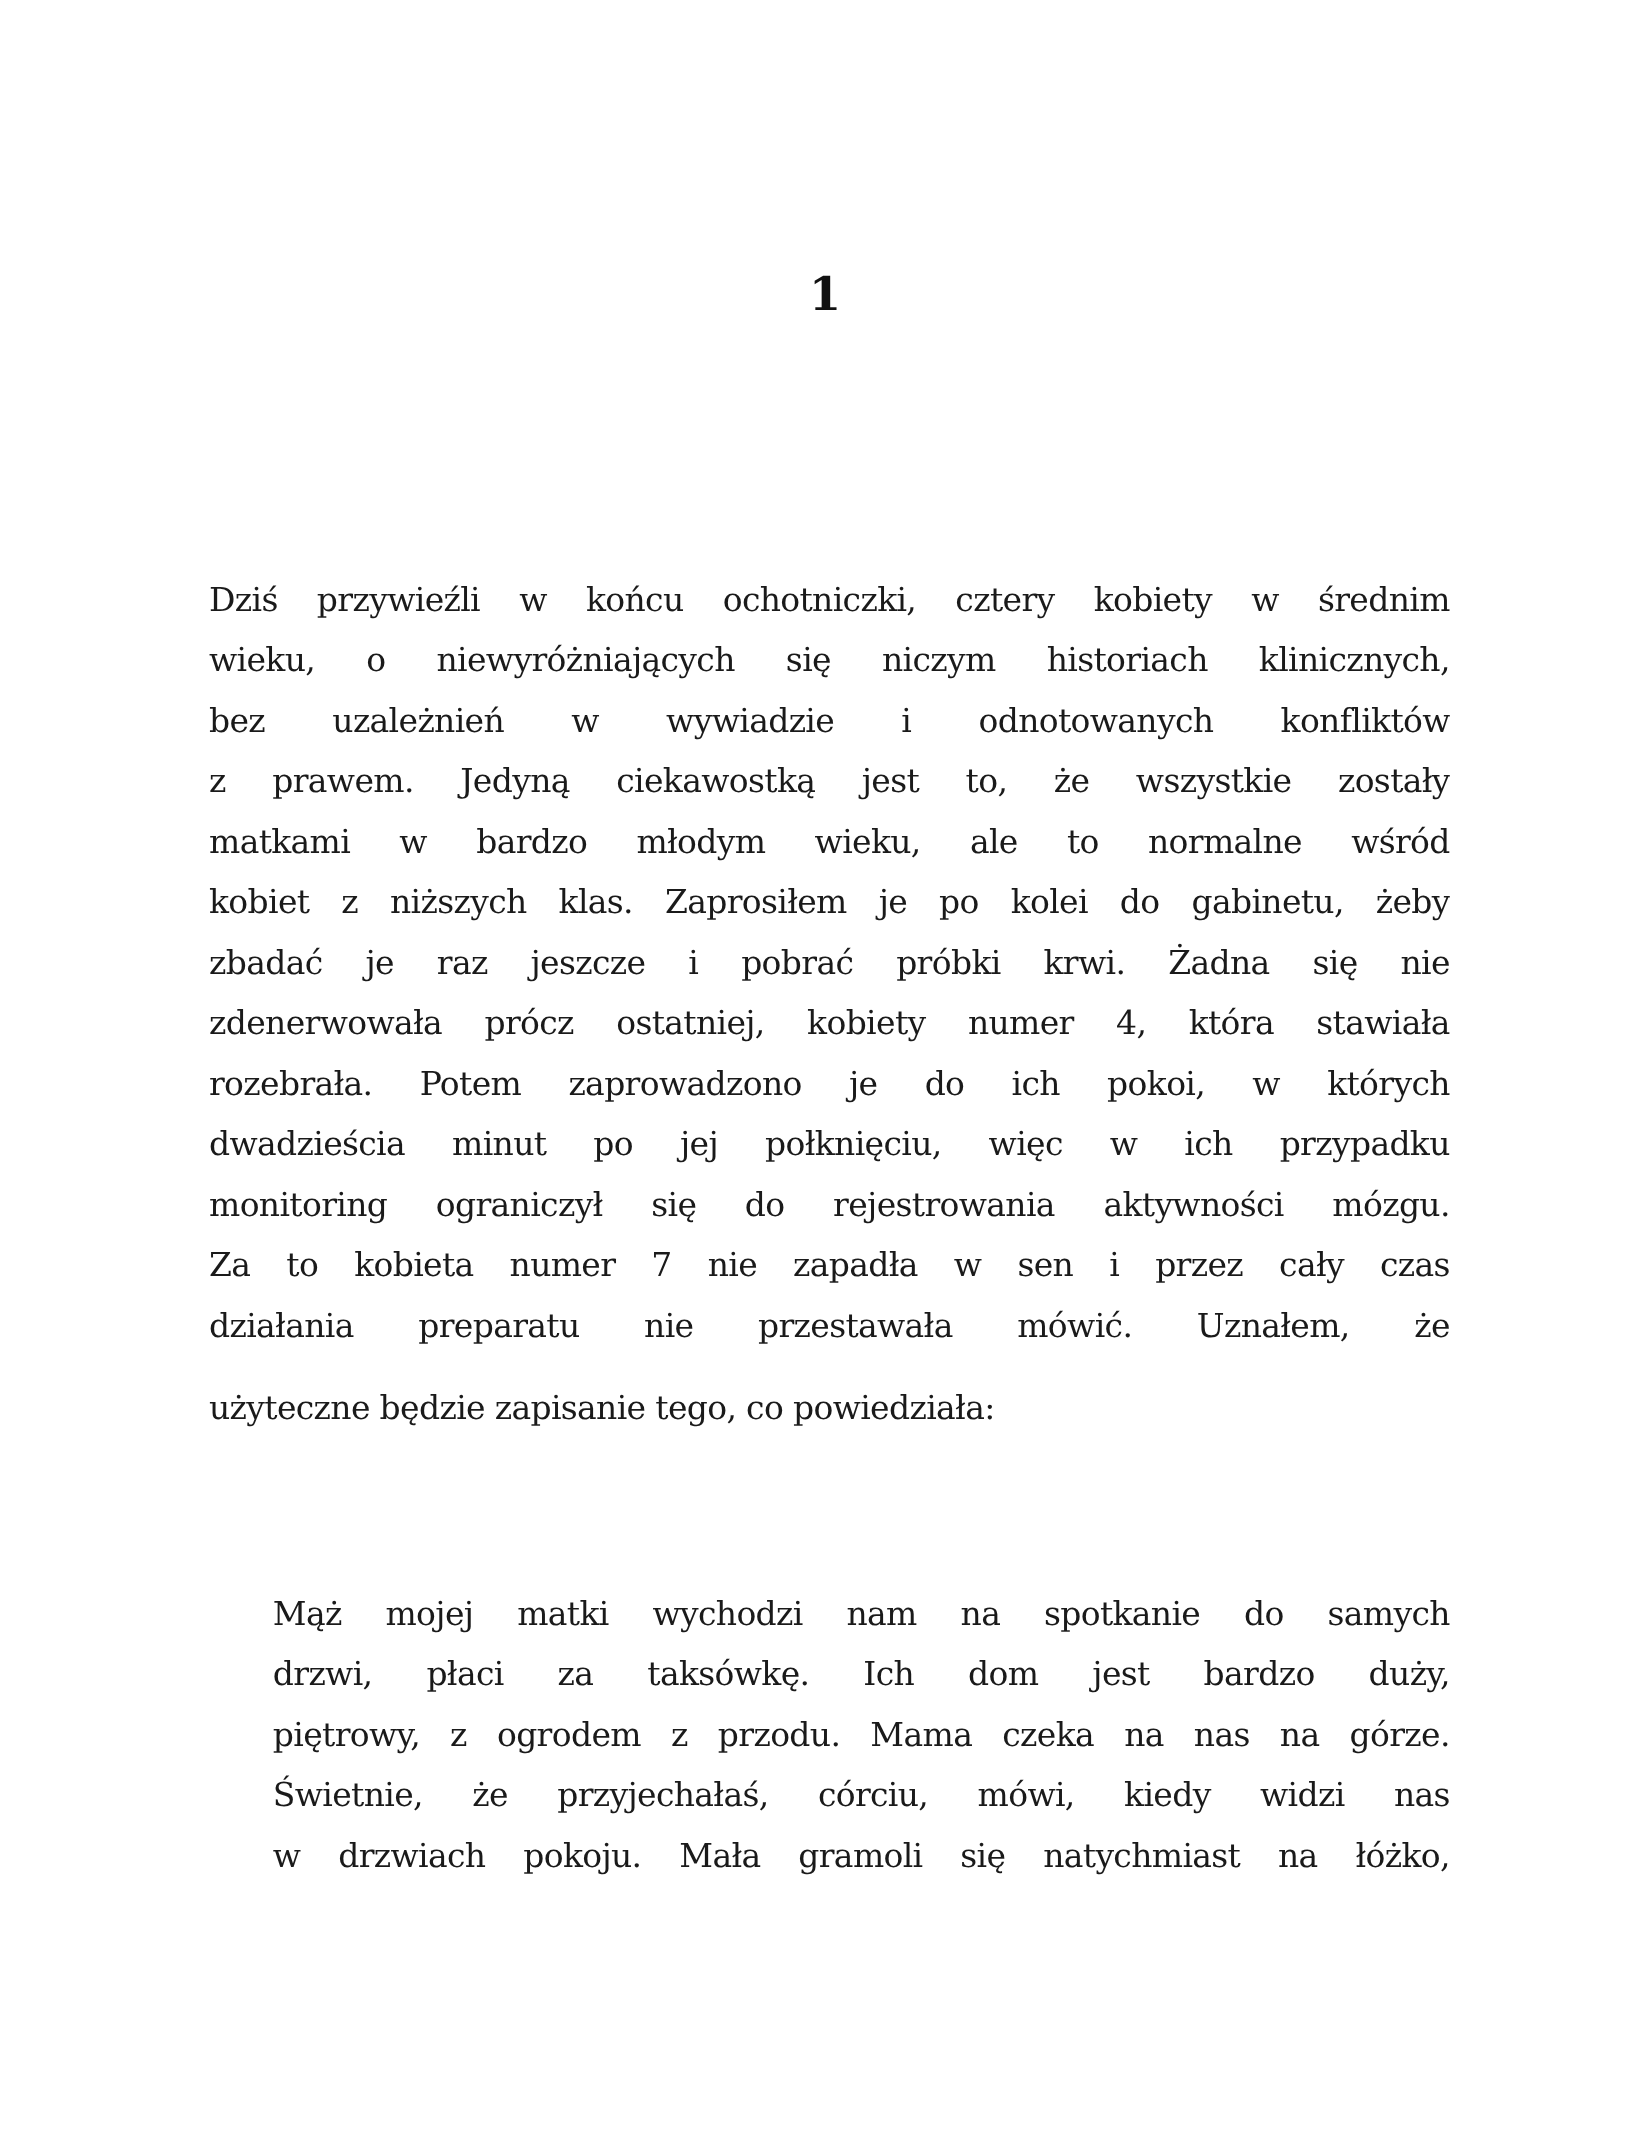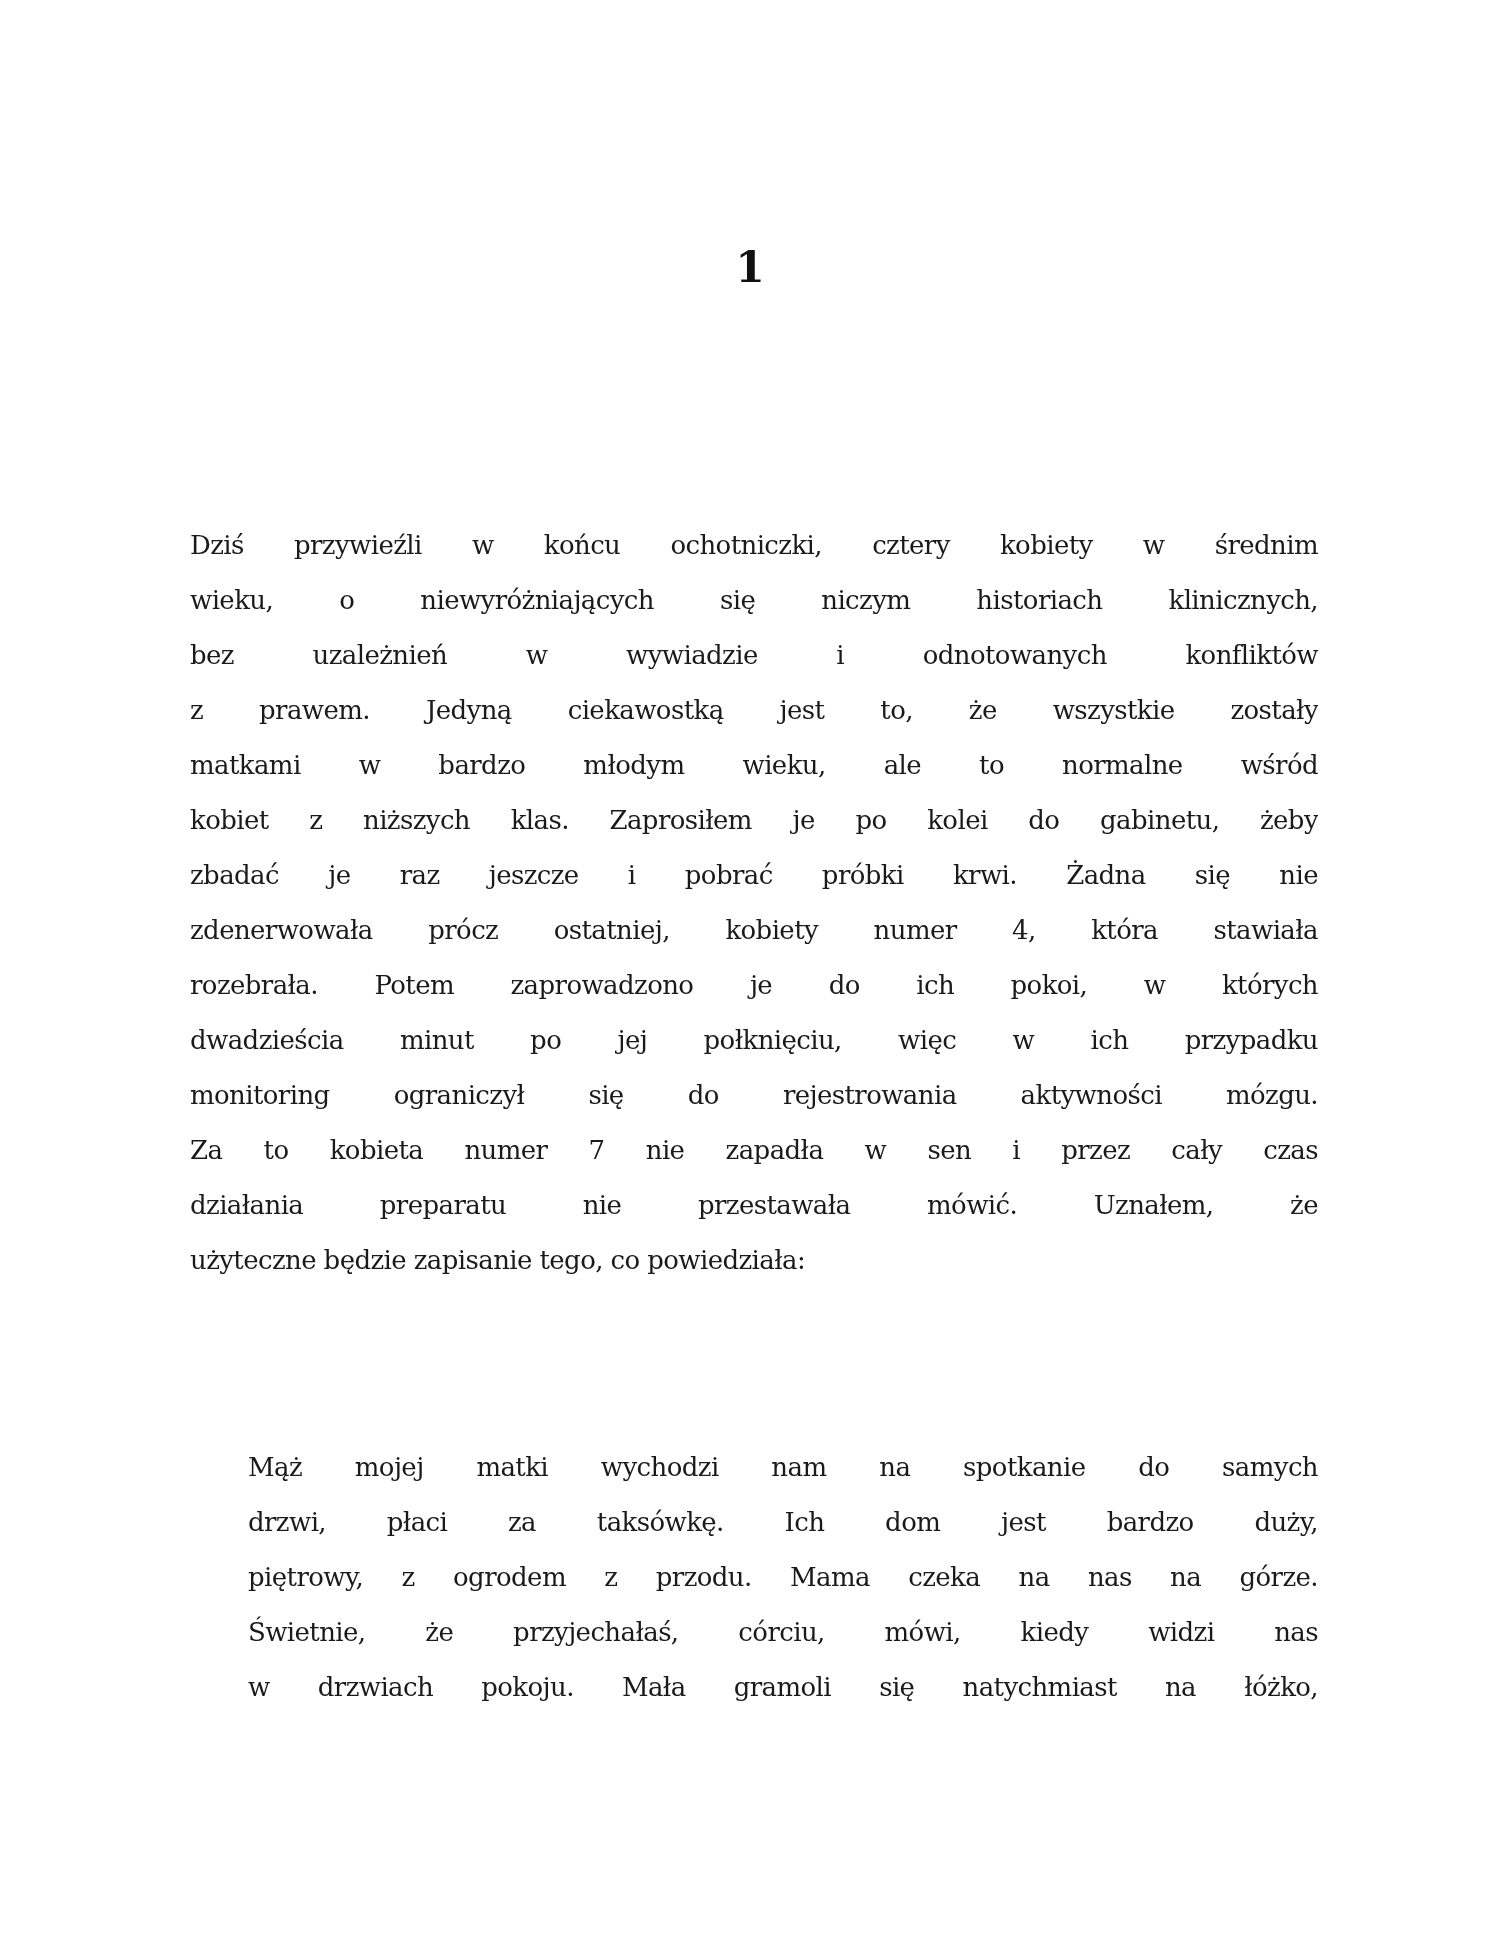--- a/index.html
+++ b/index.html
@@ -28,21 +28,21 @@
       left: 0;
       width: 1500px;
       text-align: center;
       font-weight: bold;
       font-size: 42px;
       line-height: 60px;
       color: #111111;
     }
     .text-block {
       position: absolute;
-      font-size: 26px;
+      font-size: 30px;
       letter-spacing: -0.6px;
       word-spacing: 0px;
       color: #1a1a1a;
     }
     .body-block {
       left: 190px;
       top: 518px;
       width: 1128px;
     }
     .quote-block {
@@ -54,20 +54,21 @@
       display: block;
       height: 55px;
       line-height: 55px;
       white-space: nowrap;
       text-align: justify;
       text-align-last: justify;
       overflow: hidden;
     }
     .line.last {
       text-align-last: left;
+      margin-top: 20px;
     }
   </style>
 </head>
 <body>
 
 <div class="page">
 
   <div class="chapter-number">1</div>
 
   <div class="text-block body-block">

